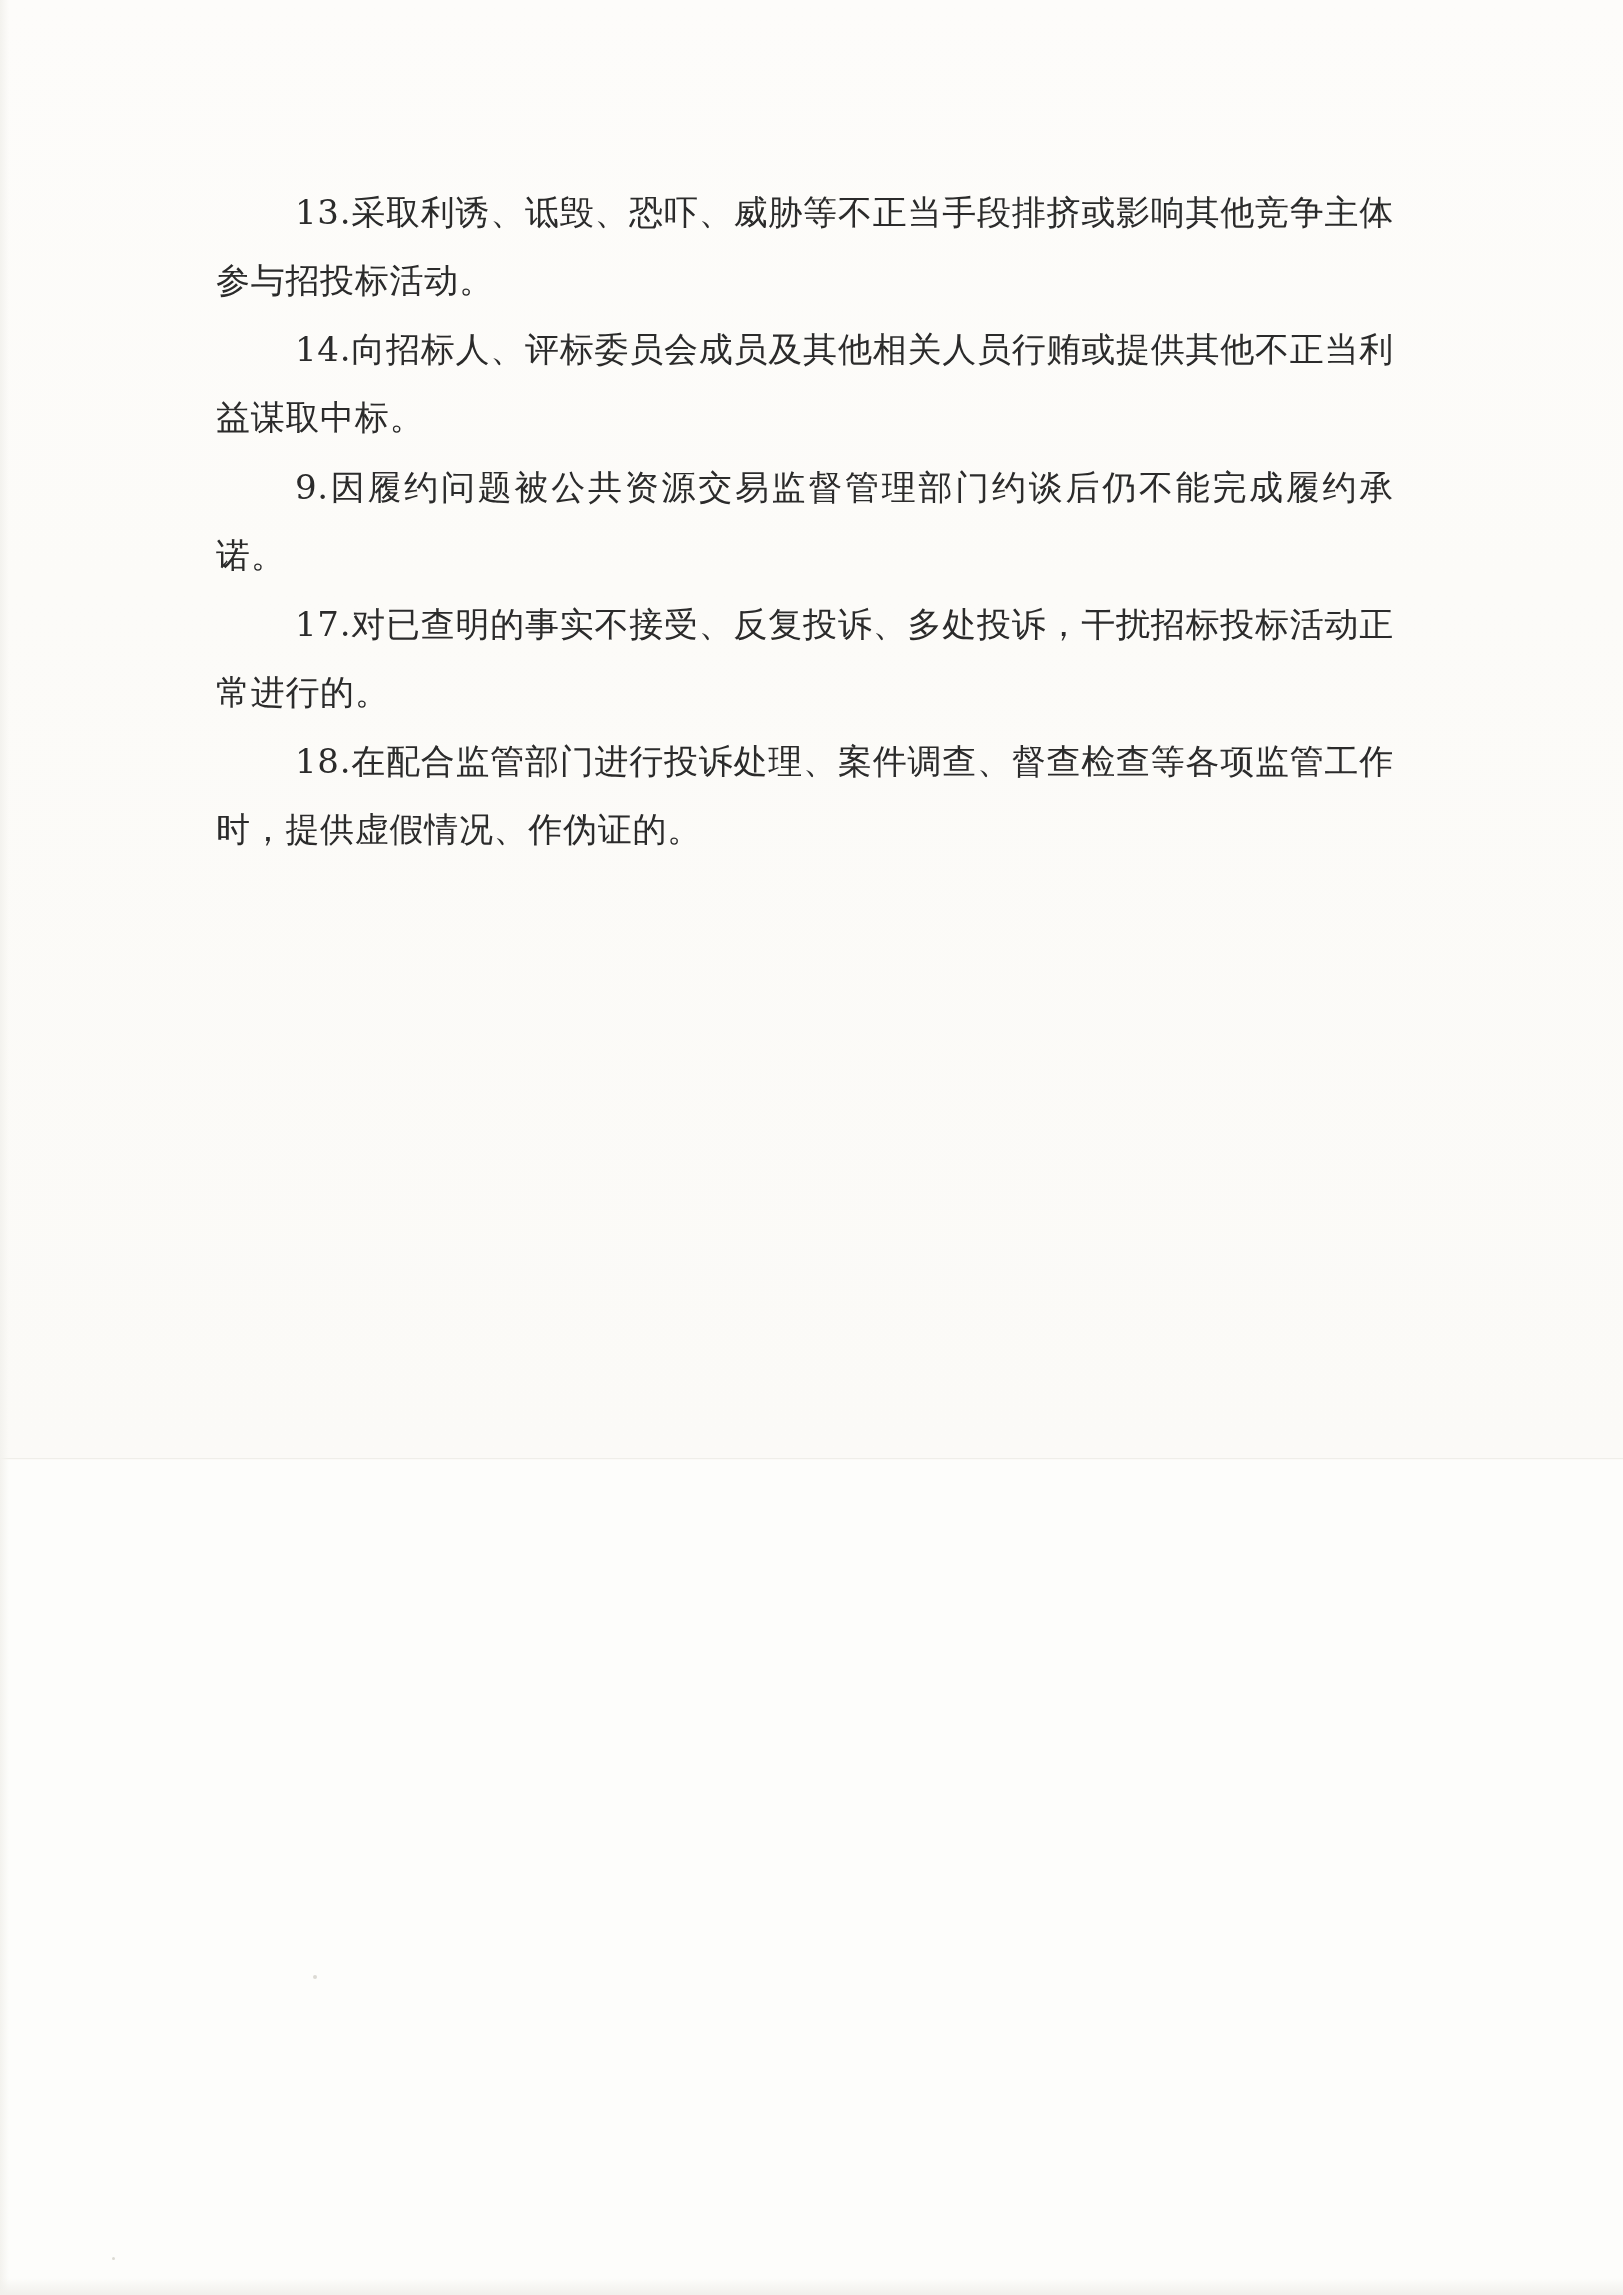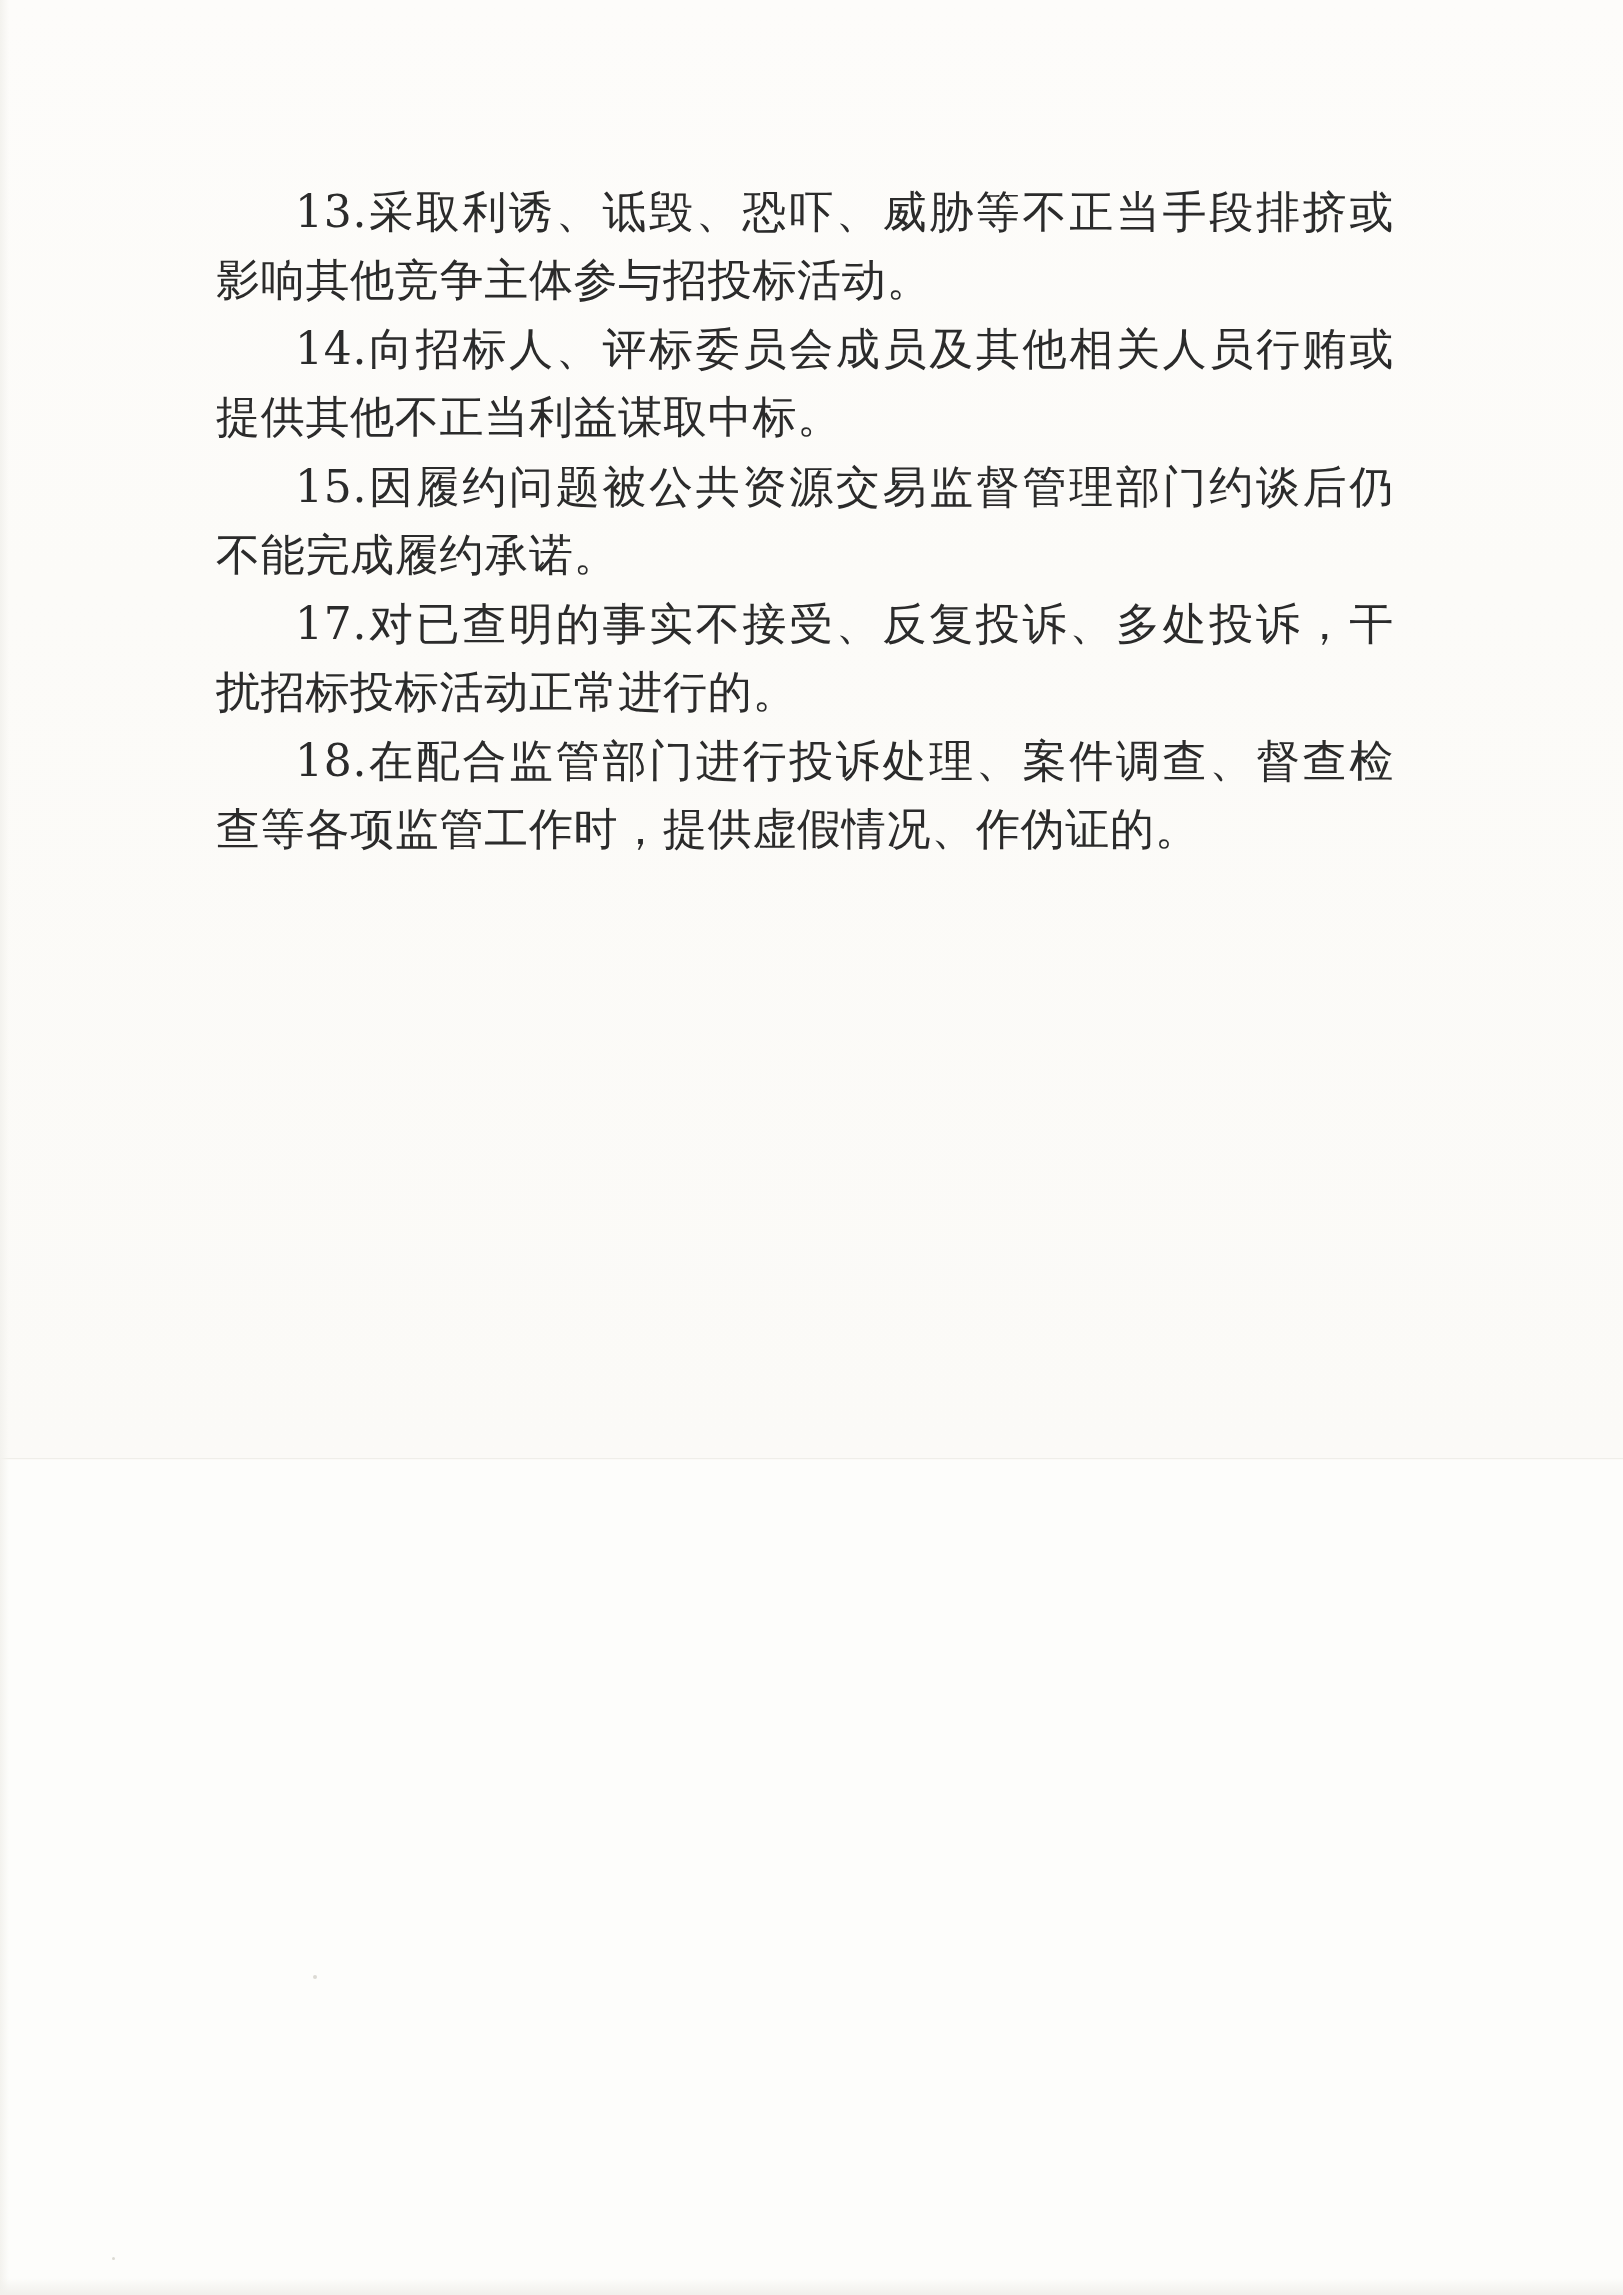--- a/index.html
+++ b/index.html
@@ -66,21 +66,21 @@
   }
 
   .content {
     position: absolute;
     left: 216px;
     top: 178px;
     width: 1178px;
   }
   .para {
     font-family: "DejaVu Serif", serif;
-    font-size: 44px;
+    font-size: 34px;
     line-height: 68px;
     color: #2b2b2b;
     text-indent: 79px;
     letter-spacing: 0.7px;
     margin: 0 0 1.3px 0;
     text-align: justify;
     text-justify: inter-character;
   }
 </style>
 </head>
@@ -92,18 +92,18 @@
   <div class="scan-seam"></div>
   <div class="edge-left"></div>
   <div class="edge-bottom"></div>
 
   <div class="speck" style="left:313px; top:1975px; width:3.9px; height:3.9px;"></div>
   <div class="speck" style="left:112px; top:2257px; width:3.3px; height:3.3px;"></div>
 
   <div class="content">
     <p class="para">13.采取利诱、诋毁、恐吓、威胁等不正当手段排挤或影响其他竞争主体参与招投标活动。</p>
     <p class="para">14.向招标人、评标委员会成员及其他相关人员行贿或提供其他不正当利益谋取中标。</p>
-    <p class="para">15.因履约问题被公共资源交易监督管理部门约谈后仍不能完成履约承诺。</p>
+    <p class="para">9.因履约问题被公共资源交易监督管理部门约谈后仍不能完成履约承诺。</p>
     <p class="para">17.对已查明的事实不接受、反复投诉、多处投诉，干扰招标投标活动正常进行的。</p>
     <p class="para">18.在配合监管部门进行投诉处理、案件调查、督查检查等各项监管工作时，提供虚假情况、作伪证的。</p>
   </div>
 </div>
 
 
 </body></html>

